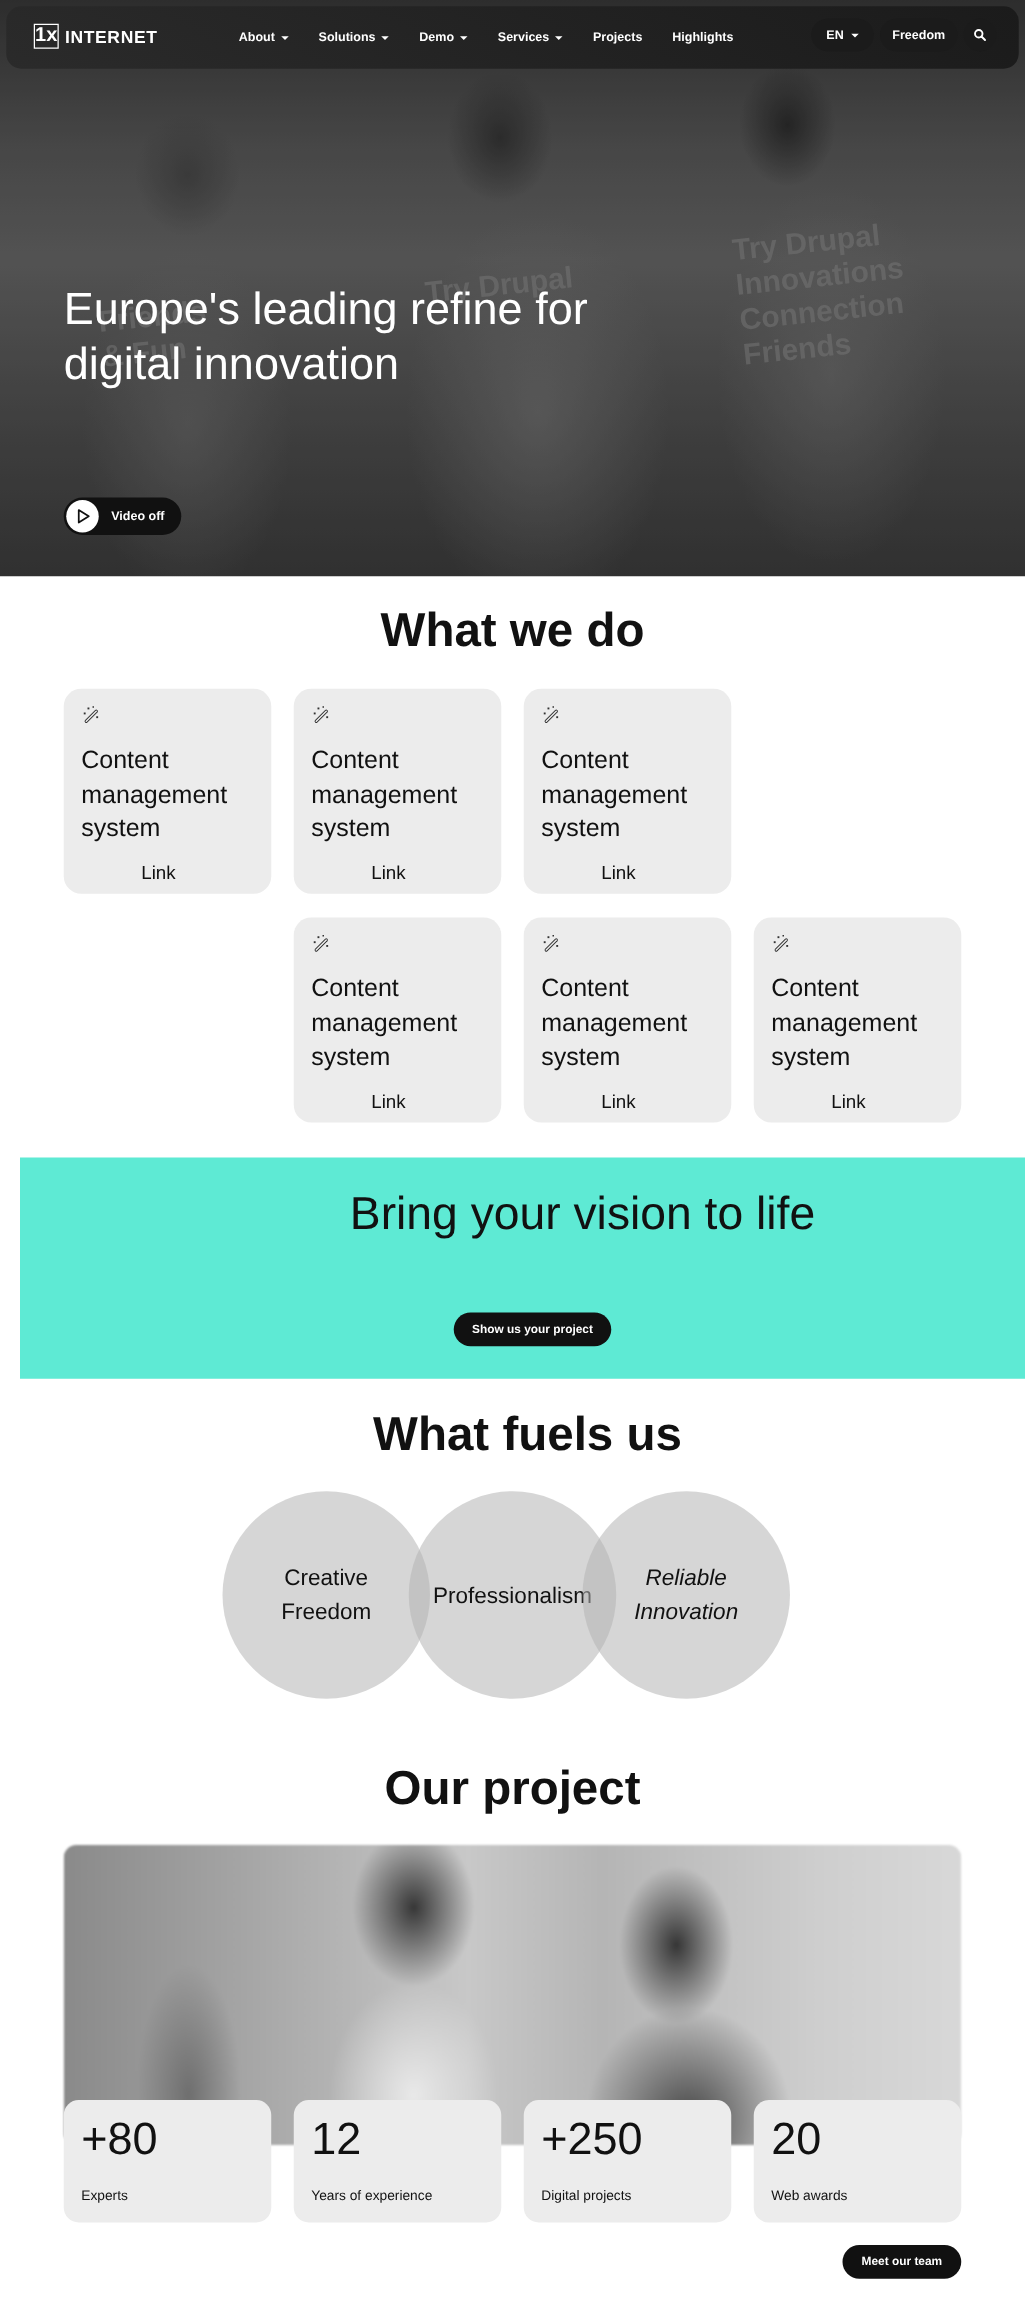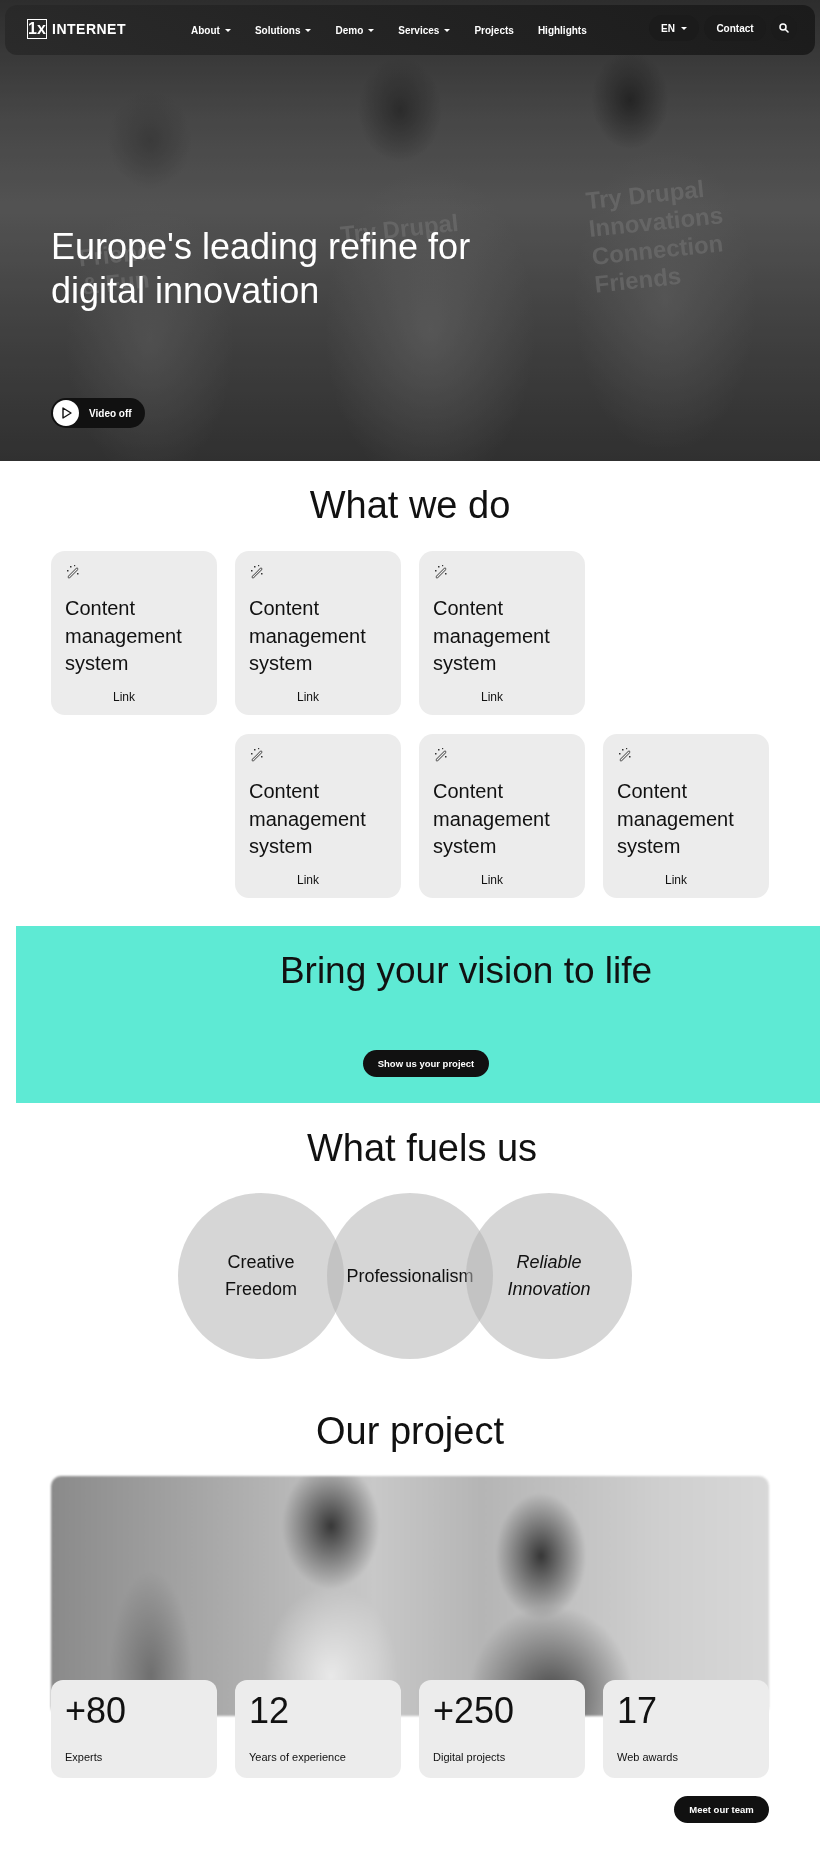--- a/index.html
+++ b/index.html
@@ -34,25 +34,25 @@
   .contact { width: 62px; }
   .search { width: 26px; }
 
   .hero-title { position: absolute; left: 51px; top: 225px; color: #fff; font-size: 36px; line-height: 44px; font-weight: normal; width: 520px; }
   .hero-sub { position: absolute; left: 51px; top: 332px; color: #fff; font-size: 36px; line-height: 44px; }
   .video-btn { position: absolute; left: 51px; top: 398px; width: 94px; height: 30px; border-radius: 15px; background: #111; display: flex; align-items: center; cursor: pointer; }
   .play-circle { width: 26px; height: 26px; border-radius: 50%; background: #fff; margin-left: 2px; display: flex; align-items: center; justify-content: center; }
   .video-label { color: #fff; font-size: 10px; font-weight: bold; margin-left: 10px; }
 
   
-  .section-title { position: absolute; width: 820px; text-align: center; font-size: 38px; font-weight: normal; color: #111; }
+  .section-title { position: absolute; width: 820px; text-align: center; font-size: 38px; font-weight: bold; color: #111; }
   .card { position: absolute; width: 166px; height: 164px; border-radius: 14px; background: #ececec; }
   .card-icon { position: absolute; left: 14px; top: 13px; width: 16px; height: 16px; }
   .card-title { position: absolute; left: 14px; top: 44px; font-size: 20px; line-height: 27.5px; color: #111; }
-  .card-link { position: absolute; left: 14px; top: 139px; font-size: 12px; color: #111; cursor: pointer; padding-left: 48px; }
+  .card-link { position: absolute; left: 14px; top: 139px; font-size: 15px; color: #111; cursor: pointer; padding-left: 48px; }
 
   
   .vision { position: absolute; left: 16px; top: 926px; width: 820px; height: 177px; background: #5eead4; padding-left: 40px; }
   .vision-title { position: absolute; top: 24px; width: 820px; text-align: center; font-size: 37px; color: #111; }
   .vision-text { position: absolute; top: 82px; left: 210px; width: 400px; text-align: center; font-size: 11px; line-height: 17px; color: #111; }
   .vision-btn { position: absolute; left: 347px; top: 124px; width: 126px; height: 27px; border-radius: 14px; background: #111; color: #fff; font-size: 9.5px; font-weight: bold; display: flex; align-items: center; justify-content: center; cursor: pointer; }
 
   
   .circle { position: absolute; width: 166px; height: 166px; border-radius: 50%; background: rgba(180,180,180,0.55); display: flex; align-items: center; justify-content: center; text-align: center; font-size: 18px; line-height: 27px; color: #111; }
 
@@ -110,21 +110,21 @@
         </div>
       <div class="nav-item">
           <span>Highlights</span>
         </div>
     </div>
     <div class="nav-right">
       <div class="pill-dark lang">
           <span>EN</span>
           <span class="caret"></span>
         </div>
-      <div class="pill-dark contact">Contact</div>
+      <div class="pill-dark contact">Freedom</div>
       <div class="pill-dark search">
         <svg width="10" height="10" viewBox="0 0 10 10">
             <circle cx="4" cy="4" r="3" fill="none" stroke="#fff" stroke-width="1.5"></circle>
             <line x1="6.2" y1="6.2" x2="9" y2="9" stroke="#fff" stroke-width="1.6" stroke-linecap="round"></line>
           </svg>
       </div>
     </div>
   </nav>
 
   <h1 class="hero-title">Europe's leading refine for digital innovation</h1>
@@ -238,17 +238,17 @@
 </div>
 <div class="stat-card" style="left:235px;">
   <div class="stat-num">12</div>
   <div class="stat-label">Years of experience</div>
 </div>
 <div class="stat-card" style="left:419px;">
   <div class="stat-num">+250</div>
   <div class="stat-label">Digital projects</div>
 </div>
 <div class="stat-card" style="left:603px;">
-  <div class="stat-num">17</div>
+  <div class="stat-num">20</div>
   <div class="stat-label">Web awards</div>
 </div>
 
 <div class="team-btn">Meet our team</div>
 
 </body></html>

